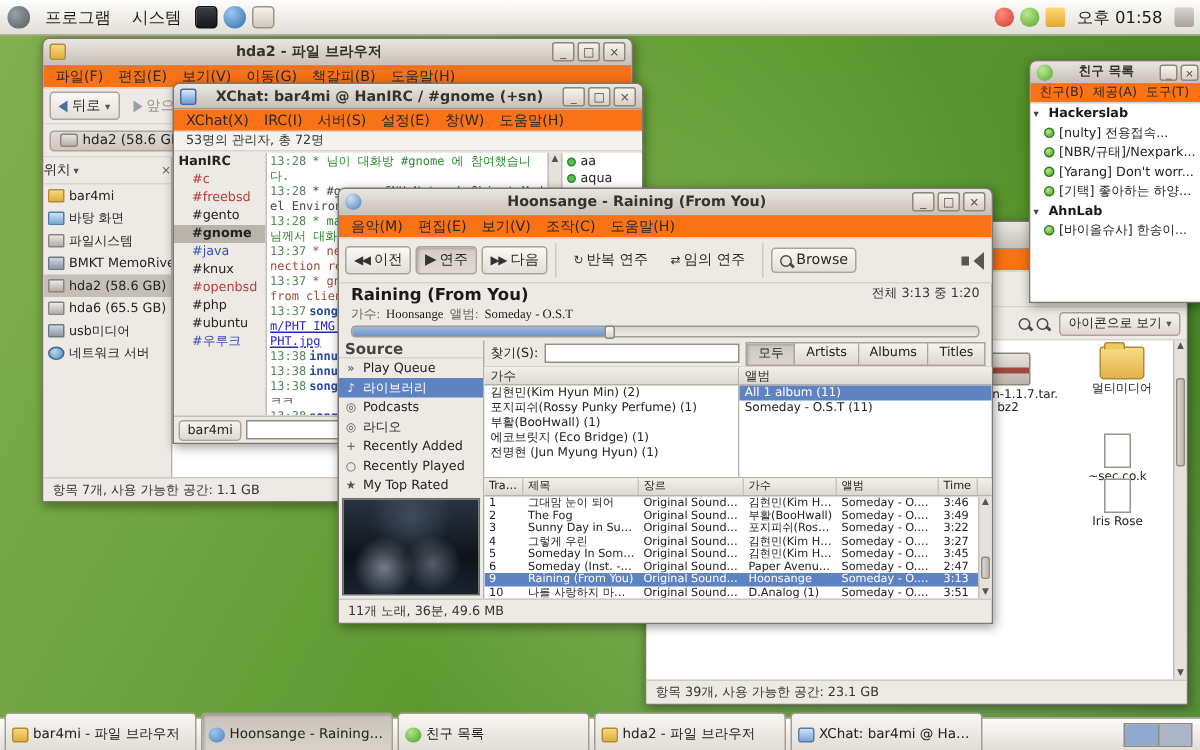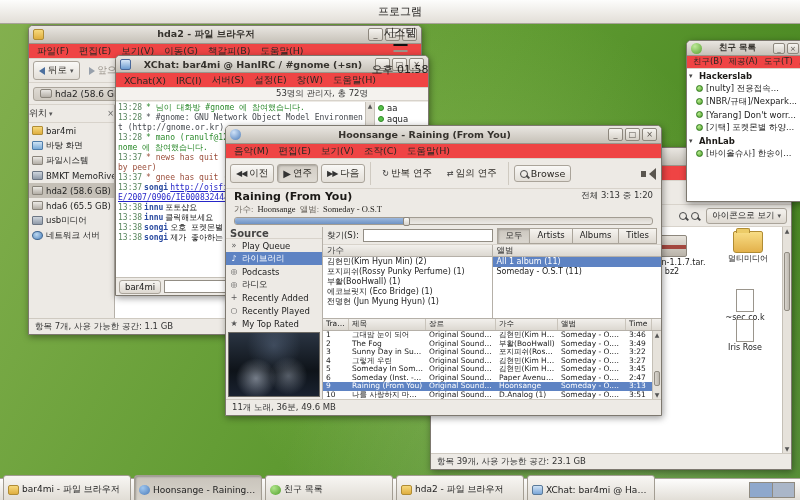--- a/index.html
+++ b/index.html
@@ -8,21 +8,21 @@
     position:relative;overflow:hidden;
     font-family:"DejaVu Sans","Liberation Sans",sans-serif;color:#222;
     background:
       radial-gradient(circle at 82% 108%, rgba(255,255,255,.22), rgba(255,255,255,0) 45%),
       radial-gradient(circle at 60% 55%, rgba(215,238,155,.25), rgba(215,238,155,0) 50%),
       linear-gradient(120deg,#84b04f,#5f9a31 50%,#3e7e1a);
   }
   
   .panel{position:absolute;left:0;right:0;display:flex;align-items:center;gap:2px;
     background:linear-gradient(#fdfdfc,#e2ded7);z-index:40;padding:0 3px;}
-  .ptop{top:0;height:24px;border-bottom:1px solid #a8a399;flex-direction:column;}
+  .ptop{top:0;height:24px;border-bottom:1px solid #a8a399;}
   .pbottom{bottom:0;height:22px;border-top:1px solid #a8a399;}
   .foot{width:15px;height:15px;border-radius:50% 50% 45% 45%;margin:0 2px;
     background:radial-gradient(circle at 35% 35%,#9aa0a8,#565b61);}
   .pmenu{font-size:11px;padding:2px 6px;color:#1e1c1a;}
   .launch{width:15px;height:15px;border-radius:3px;margin:0 1px;}
   .l-term{background:linear-gradient(#3b3f45,#16181b);border:1px solid #111;}
   .l-web{background:radial-gradient(circle at 35% 30%,#9ec7ef,#2f6bb0);border-radius:50%;}
   .l-mail{background:linear-gradient(#f6f3ec,#cfc9bb);border:1px solid #9a9488;}
   .pspacer{flex:1;}
   .tray{width:13px;height:13px;margin:0 1px;}
@@ -53,21 +53,21 @@
   .ttext{flex:1;text-align:center;font-size:9.5px;font-weight:bold;color:#35322d;
     white-space:nowrap;overflow:hidden;text-overflow:ellipsis;}
   .ticon{width:11px;height:11px;flex:none;border-radius:2px;}
   .ticon-folder{background:linear-gradient(#f7d97c,#dfae3f);border:1px solid #b08c34;}
   .ticon-chat{background:linear-gradient(#d8e8f8,#6d9cd0);border:1px solid #49689a;}
   .ticon-music{background:radial-gradient(circle at 35% 30%,#cfe2f8,#4a7ab8);border-radius:50%;}
   .ticon-buddy{background:radial-gradient(circle at 35% 30%,#bfe99a,#55a22d);border-radius:50%;}
   .tbtns{display:flex;gap:2px;}
   .wbtn{width:15px;height:13px;border:1px solid #8d877d;border-radius:2px;
     background:linear-gradient(#f6f4f0,#d5d0c7);font-size:8px;line-height:12px;text-align:center;color:#55504a;}
-  .menubar{display:flex;align-items:center;background:#ef4444;border-bottom:1px solid #d8d3cb;padding:0 3px;height:15px;}
+  .menubar{display:flex;align-items:center;background:#f97316;border-bottom:1px solid #d8d3cb;padding:0 3px;height:15px;}
   .mitem{font-size:9.5px;padding:0 5px;color:#2b2823;white-space:nowrap;}
   .toolbar{display:flex;align-items:center;gap:3px;padding:2px 4px;border-bottom:1px solid #d8d3cb;background:#edeae5;height:24px;}
   .tbtn{display:inline-flex;align-items:center;gap:3px;padding:2px 5px;border:1px solid transparent;
     border-radius:3px;font-size:9.5px;color:#2b2823;white-space:nowrap;}
   .tbtn.raised{border-color:#aaa49a;background:linear-gradient(#f9f8f6,#e3dfd8);}
   .tbtn.pressed{background:linear-gradient(#d2cdc5,#dfdbd4);box-shadow:inset 1px 1px 2px rgba(0,0,0,.2);}
   .tbtn.dim{color:#9a958c;}
   .tsep{width:1px;align-self:stretch;background:#cfcac1;margin:1px 2px;}
   .spacer{flex:1;}
   .statusbar{position:absolute;left:0;right:0;bottom:0;height:16px;display:flex;align-items:center;
@@ -98,21 +98,21 @@
   .sprow.selected{background:#c5c0b7;}
   .pic{width:11px;height:9px;flex:none;border-radius:1px;background:linear-gradient(#f7d97c,#dfae3f);border:1px solid #b08c34;}
   .sprow.t-filesystem .pic,.sprow.t-disk .pic{background:linear-gradient(#eceae6,#b2ada5);border-color:#8a857c;}
   .sprow.t-usb .pic{background:linear-gradient(#cfd6de,#8f9aa8);border-color:#6c7684;}
   .sprow.t-network .pic{background:radial-gradient(circle at 40% 35%,#bcd8f0,#4f84bd);border-color:#3c6490;border-radius:50%;}
   .sprow.t-desktop .pic{background:linear-gradient(#cfe3f4,#79aad6);border-color:#4f7ca8;}
   .fmain{flex:1;background:#fff;}
   
   #win-xchat{left:115px;top:55px;width:314px;height:241px;z-index:16;}
   #win-xchat .tb{height:17px;}
-  .xtopic{height:13px;display:flex;align-items:center;justify-content:flex-end;padding:0 60px 0 8px;
+  .xtopic{height:13px;display:flex;align-items:center;padding:0 60px 0 8px;
     font-size:8.5px;color:#333;border-bottom:1px solid #d8d3cb;background:#f4f2ee;}
   .xmain{position:absolute;top:46px;bottom:18px;left:0;right:0;display:flex;}
   .xtree{width:62px;border-right:1px solid #c5c0b7;background:#edeae5;font-size:8.5px;overflow:hidden;}
   .xserver{font-weight:bold;padding:1px 3px;}
   .xchan{padding:0 3px 0 12px;height:12px;line-height:12px;white-space:nowrap;color:#222;}
   .xchan.selected{background:#b9b4ab;font-weight:bold;}
   .xchan.c-red{color:#b43c3c;}
   .xchan.c-blue{color:#3c50b4;}
   .xmsgs{flex:1;background:#fff;padding:1px 2px;min-width:0;
     font-family:"DejaVu Sans Mono","Liberation Mono",monospace;font-size:8px;line-height:10px;overflow:hidden;}
@@ -422,21 +422,21 @@
       <span class="blabel">[NBR/규태]/Nexpark...</span>
     </div>
       <div class="brow2 k-item">
       <span class="bexp">▾</span>
       <span class="bdot"></span>
       <span class="blabel">[Yarang] Don't worr...</span>
     </div>
       <div class="brow2 k-item">
       <span class="bexp">▾</span>
       <span class="bdot"></span>
-      <span class="blabel">[기택] 포켓몬별 하양...</span>
+      <span class="blabel">[기택] 좋아하는 하양...</span>
     </div>
       <div class="brow2 k-group">
       <span class="bexp">▾</span>
 
       <span class="blabel">AhnLab</span>
     </div>
       <div class="brow2 k-item">
       <span class="bexp">▾</span>
       <span class="bdot"></span>
       <span class="blabel">[바이올슈사] 한송이...</span>
@@ -460,20 +460,36 @@
       <span class="mitem">IRC(I)</span>
       <span class="mitem">서버(S)</span>
       <span class="mitem">설정(E)</span>
       <span class="mitem">창(W)</span>
       <span class="mitem">도움말(H)</span>
     </div>
   <div class="xtopic">
     <span>53명의 관리자, 총 72명</span>
   </div>
   <div class="xmain">
+    <div class="xtree">
+      <div class="xserver">HanIRC</div>
+      <div>
+
+      <div class="xchan c-red">#c</div>
+          <div class="xchan c-red">#freebsd</div>
+          <div class="xchan">#gento</div>
+          <div class="xchan selected">#gnome</div>
+          <div class="xchan c-blue">#java</div>
+          <div class="xchan">#knux</div>
+          <div class="xchan c-red">#openbsd</div>
+          <div class="xchan">#php</div>
+          <div class="xchan">#ubuntu</div>
+          <div class="xchan c-blue">#우루크</div>
+        </div>
+    </div>
     <div class="xmsgs">
 
     <div class="msg k-join">
         <span class="mt">13:28</span><span class="mn"></span><span class="mx">* 님이 대화방 #gnome 에 참여했습니다.</span>
       </div>
         <div class="msg k-topic">
         <span class="mt">13:28</span><span class="mn"></span><span class="mx">* #gnome: GNU Network Object Model Environment (http://gnome.or.kr)</span>
       </div>
         <div class="msg k-join">
         <span class="mt">13:28</span><span class="mn"></span><span class="mx">* mano (ranulf@121.125.180.94) 님께서 대화방 #gnome 에 참여했습니다.</span>

